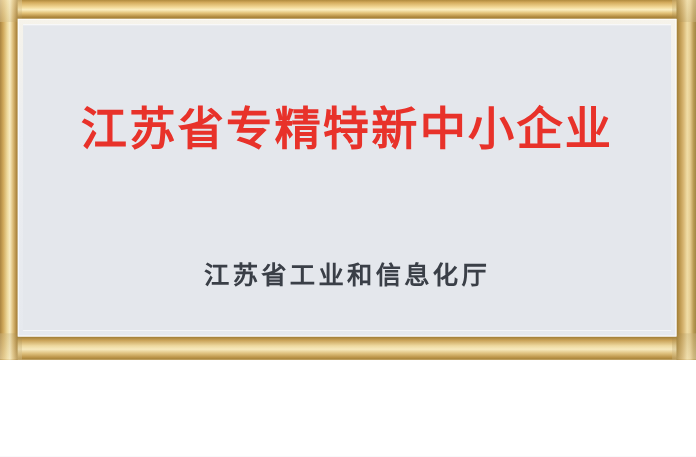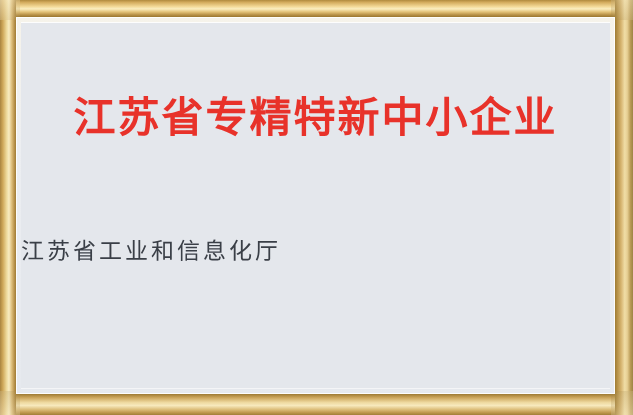--- a/index.html
+++ b/index.html
@@ -11,21 +11,21 @@
     width: 633px;
     height: 415px;
     overflow: hidden;
     font-family: "Liberation Sans", "DejaVu Sans", sans-serif;
   }
 
   
   .plaque {
     position: relative;
     width: 633px;
-    height: 415px;
+    height: 327px;
     box-sizing: border-box;
     background: #c8a055;
     overflow: hidden;
   }
 
   
   .frame-band {
     position: absolute;
     pointer-events: none;
   }
@@ -143,23 +143,24 @@
     color: #e8322a;
     line-height: 1.15;
     white-space: nowrap;
   }
 
   .subtitle {
     position: absolute;
     top: 216px;
     left: 0;
     right: 0;
+    text-align: center;
     font-family: "DejaVu Sans", "Liberation Sans", sans-serif;
     font-size: 23px;
-    font-weight: normal;
+    font-weight: bold;
     letter-spacing: 3px;
     color: #3a3f47;
     line-height: 1.2;
     white-space: nowrap;
   }
 </style>
 </head>
 <body>
 
 <div class="plaque">

